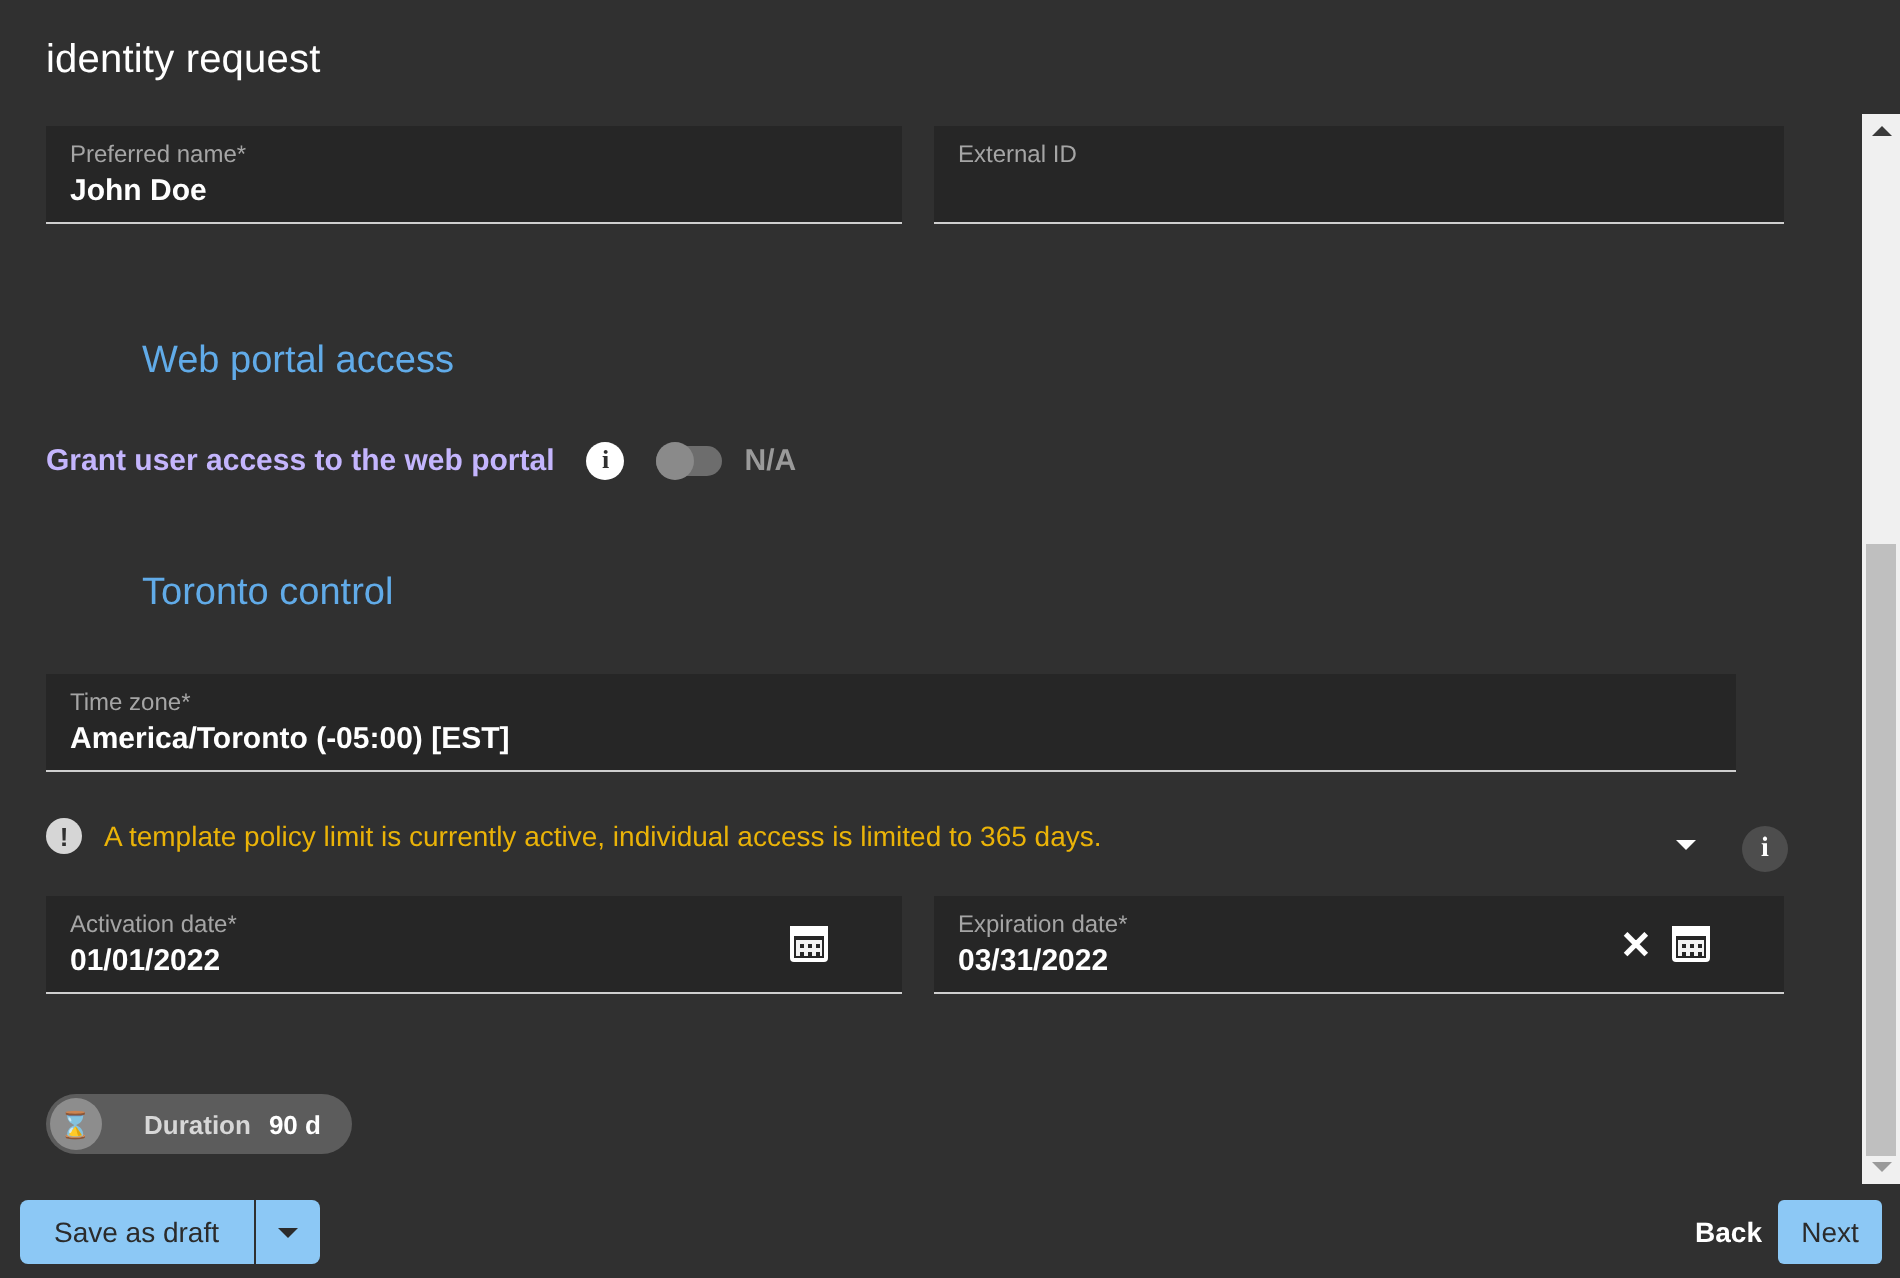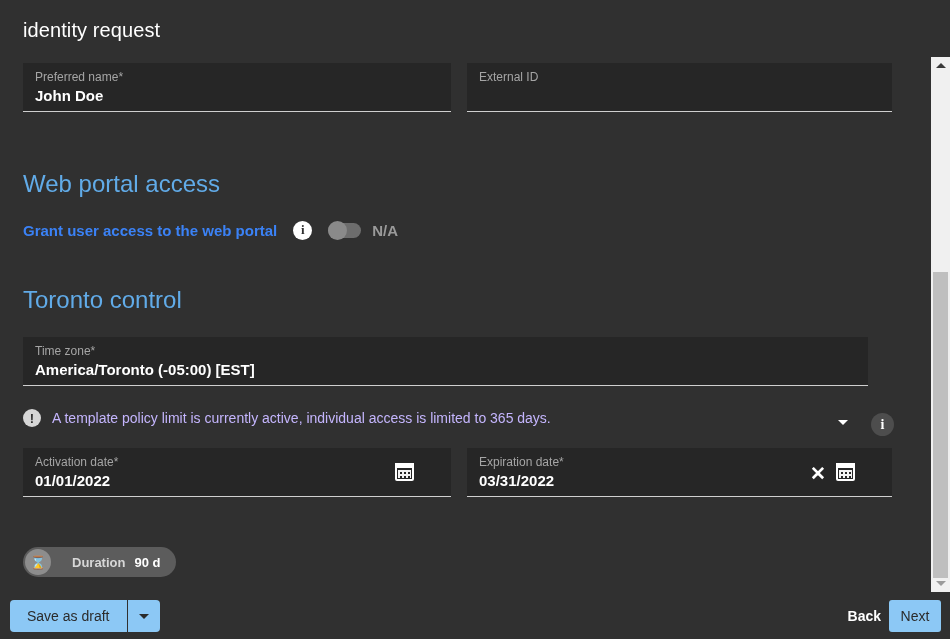--- a/index.html
+++ b/index.html
@@ -58,39 +58,40 @@
 
   #field-preferred-name { left: 23px; top: 6px; width: 428px; }
   #field-external-id    { left: 467px; top: 6px; width: 425px; }
   #field-timezone       { left: 23px; top: 280px; width: 845px; }
   #field-activation     { left: 23px; top: 391px; width: 428px; }
   #field-expiration     { left: 467px; top: 391px; width: 425px; }
 
   
   .section-heading {
     position: absolute;
-    font-size: 24px;
+    font-size: 19px;
     color: #61abe8;
     white-space: nowrap;
+    margin-left: 48px;
   }
   #heading-web-portal { left: 23px; top: 113px; }
   #heading-access-control { left: 23px; top: 229px; }
 
   
   .toggle-row {
     position: absolute;
     left: 23px; top: 161px;
     display: flex;
     align-items: center;
     height: 24px;
   }
   .toggle-row-label {
     font-size: 15px;
     font-weight: bold;
-    color: #3b82f6;
+    color: #c4b5fd;
     margin-right: 16px;
     white-space: nowrap;
   }
   .info-badge {
     width: 19px; height: 19px;
     border-radius: 50%;
     background: #ffffff;
     color: #303030;
     font-size: 13px;
     font-weight: bold;
@@ -163,21 +164,21 @@
     font-size: 13px;
     font-weight: bold;
     display: flex;
     align-items: center;
     justify-content: center;
     flex: none;
   }
   .warning-text {
     margin-left: 11px;
     font-size: 14px;
-    color: #c4b5fd;
+    color: #eab308;
     white-space: nowrap;
   }
 
   
   .field-icon {
     position: absolute;
     display: flex;
     align-items: center;
     justify-content: center;
   }

